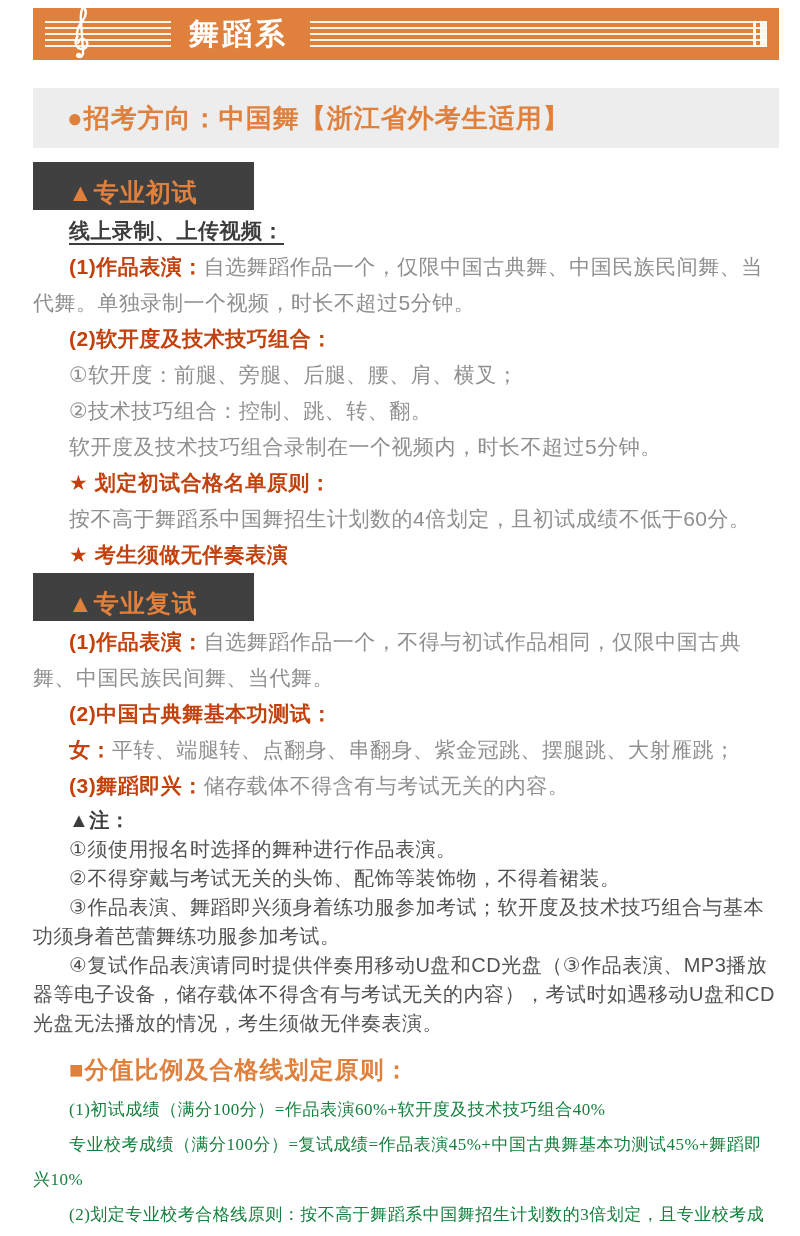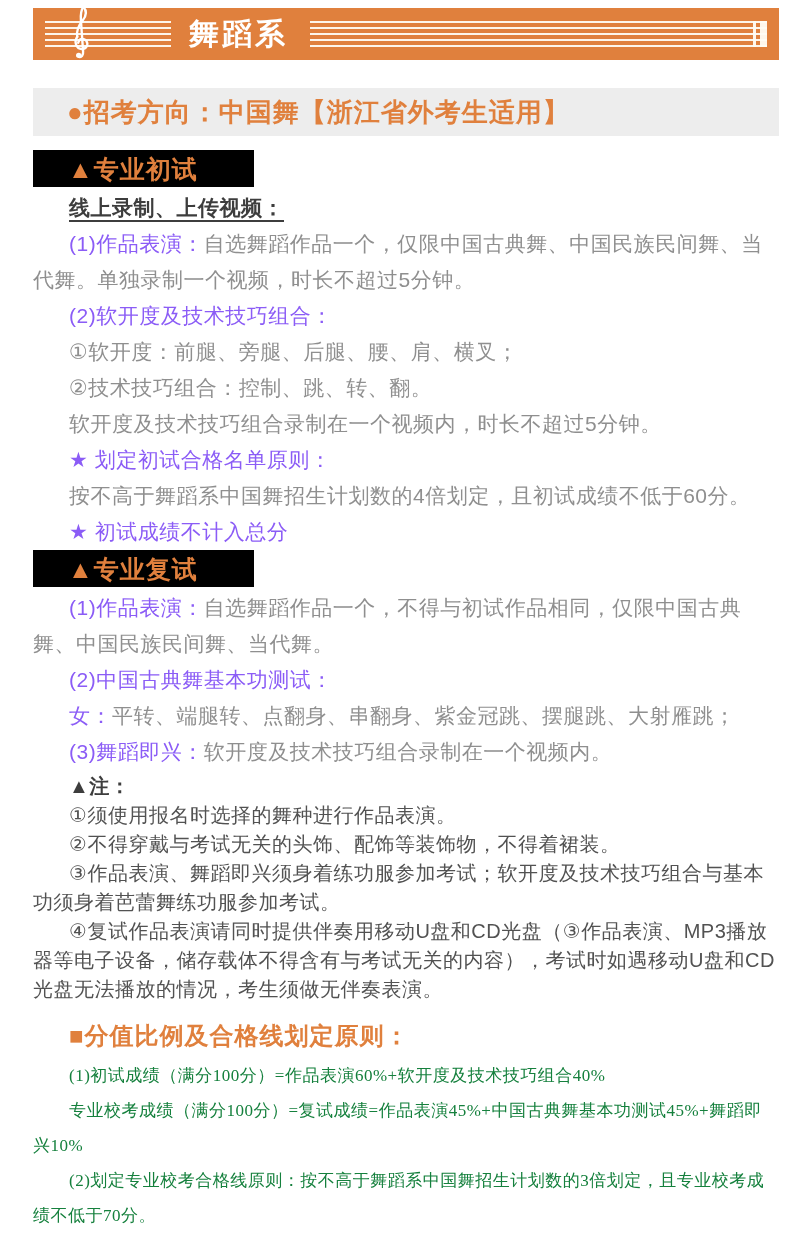--- a/index.html
+++ b/index.html
@@ -32,41 +32,41 @@
     content:""; position:absolute; right:11px; top:0; bottom:0; width:3px;
     background:rgba(255,252,244,0.95);
   }
   .bar-end::after {
     content:""; position:absolute; right:0; top:0; bottom:0; width:7px;
     background:rgba(255,252,244,0.95);
   }
 
   
   .banner {
-    margin-top:28px; height:48px; background:#EDEDED;
+    margin-top:28px; height:60px; background:#EDEDED;
     display:flex; align-items:center; padding-left:34px;
     color:#E0803D; font-size:26px; font-weight:bold; letter-spacing:1px;
   }
 
   
   .section-label {
-    display:inline-block; background:#000000; color:#E0803D;
+    display:inline-block; background:#404040; color:#E0803D;
     font-size:25px; font-weight:bold; height:36px; line-height:36px;
-    padding:1px 56px 0 35px; letter-spacing:1px;
+    padding:12px 56px 0 35px; letter-spacing:1px;
   }
   .label-first  { margin-top:14px; }
   .label-second { }
 
   
   .body-block { margin-top:3px; }
   .par {
     margin:0; font-size:21px; line-height:36px; color:#8F8F8F;
     text-indent:36px; letter-spacing:0.5px;
   }
-  .par .lead { color:#8b5cf6; font-weight:normal; }
+  .par .lead { color:#c2410c; font-weight:bold; }
   .subtitle {
     color:#3D3D3D; font-weight:bold;
     text-decoration:underline; text-underline-offset:5px;
   }
 
   
   .notes { margin-top:2px; }
   .notes .par { font-size:20px; line-height:29px; color:#525252; }
   .notes .note-label { color:#3D3D3D; font-weight:bold; }
 
@@ -106,31 +106,31 @@
   </div>
   <div class="body-block">
     <p class="par"><span class="subtitle">线上录制、上传视频：</span></p>
     <p class="par"><span class="lead">(1)作品表演：</span><span>自选舞蹈作品一个，仅限中国古典舞、中国民族民间舞、当代舞。单独录制一个视频，时长不超过5分钟。</span></p>
     <p class="par"><span class="lead">(2)软开度及技术技巧组合：</span><span></span></p>
     <p class="par"><span class="lead"></span><span>①软开度：前腿、旁腿、后腿、腰、肩、横叉；</span></p>
     <p class="par"><span class="lead"></span><span>②技术技巧组合：控制、跳、转、翻。</span></p>
     <p class="par"><span class="lead"></span><span>软开度及技术技巧组合录制在一个视频内，时长不超过5分钟。</span></p>
     <p class="par"><span class="lead">★ 划定初试合格名单原则：</span><span></span></p>
     <p class="par"><span class="lead"></span><span>按不高于舞蹈系中国舞招生计划数的4倍划定，且初试成绩不低于60分。</span></p>
-    <p class="par"><span class="lead">★ 初试成绩不计入总分</span><span></span></p>
+    <p class="par"><span class="lead">★ 考生须做无伴奏表演</span><span></span></p>
   </div>
 
   <div>
     <span class="section-label label-second">▲专业复试</span>
   </div>
   <div class="body-block">
     <p class="par"><span class="lead">(1)作品表演：</span><span>自选舞蹈作品一个，不得与初试作品相同，仅限中国古典舞、中国民族民间舞、当代舞。</span></p>
     <p class="par"><span class="lead">(2)中国古典舞基本功测试：</span><span></span></p>
     <p class="par"><span class="lead">女：</span><span>平转、端腿转、点翻身、串翻身、紫金冠跳、摆腿跳、大射雁跳；</span></p>
-    <p class="par"><span class="lead">(3)舞蹈即兴：</span><span>软开度及技术技巧组合录制在一个视频内。</span></p>
+    <p class="par"><span class="lead">(3)舞蹈即兴：</span><span>储存载体不得含有与考试无关的内容。</span></p>
 
     <div class="notes">
       <p class="par"><span class="note-label">▲注：</span></p>
       <p class="par">①须使用报名时选择的舞种进行作品表演。</p>
       <p class="par">②不得穿戴与考试无关的头饰、配饰等装饰物，不得着裙装。</p>
       <p class="par">③作品表演、舞蹈即兴须身着练功服参加考试；软开度及技术技巧组合与基本功须身着芭蕾舞练功服参加考试。</p>
       <p class="par">④复试作品表演请同时提供伴奏用移动U盘和CD光盘（③作品表演、MP3播放器等电子设备，储存载体不得含有与考试无关的内容），考试时如遇移动U盘和CD光盘无法播放的情况，考生须做无伴奏表演。</p>
     </div>
   </div>
 

